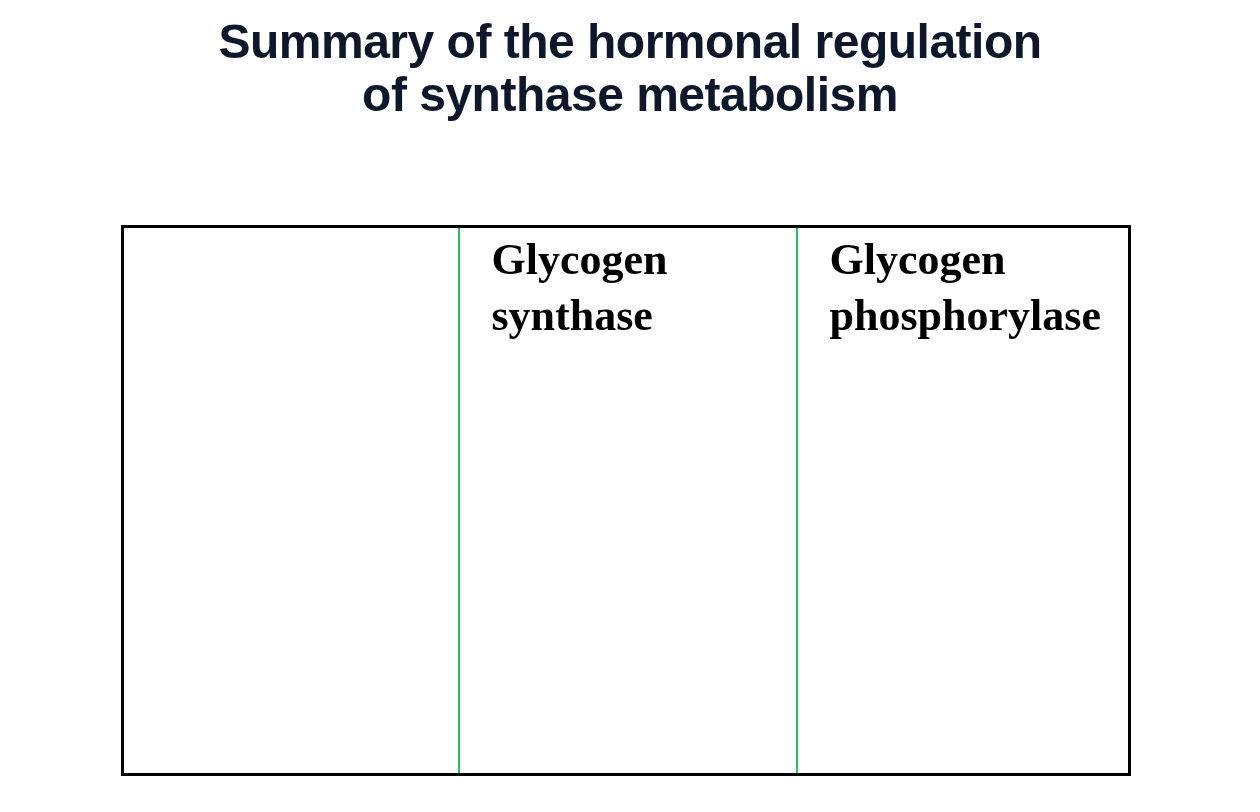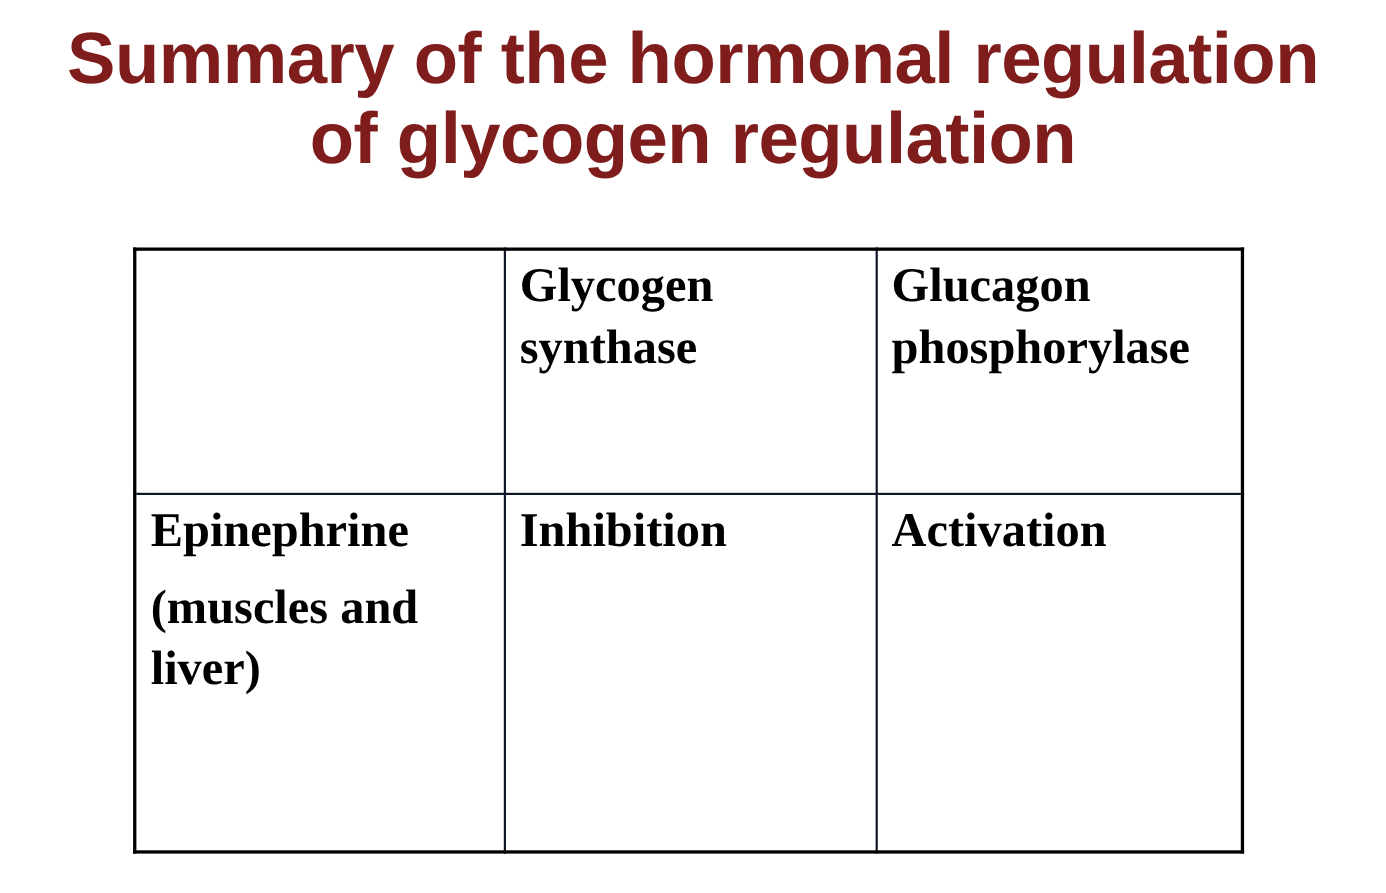--- a/index.html
+++ b/index.html
@@ -13,23 +13,23 @@
     position: relative;
     overflow: hidden;
     color: #000000;
     font-family: "Liberation Serif", serif;
   }
   .slide-title {
     margin: 16px 0 0 0;
     text-align: center;
     font-family: "Liberation Sans", sans-serif;
     font-weight: bold;
-    font-size: 66px;
+    font-size: 48px;
     line-height: 1.1;
-    color: #7f1d1d;
+    color: #0f172a;
     letter-spacing: -0.5px;
   }
   .slide-title span {
     display: block;
   }
   table.hormone-table {
     position: absolute;
     left: 121px;
     top: 225px;
     width: 1007px;
@@ -41,60 +41,52 @@
   }
   .hormone-table col.c1 { width: 336px; }
   .hormone-table col.c2 { width: 338px; }
   .hormone-table col.c3 { width: 333px; }
   .hormone-table tr.r-header { height: 132px; }
   .hormone-table tr.r-epinephrine { height: 186px; }
   .hormone-table tr.r-glucagon { height: 133px; }
   .hormone-table tr.r-insulin { height: 100px; }
   .hormone-table th,
   .hormone-table td {
-    border: 2px solid #0f172a;
+    border: 2px solid #22c55e;
     vertical-align: top;
     text-align: left;
-    padding: 4px 10px 4px 13px;
+    padding: 4px 10px 4px 32px;
     font-family: "Liberation Serif", serif;
     font-weight: bold;
     font-size: 44px;
     line-height: 1.28;
     color: #000000;
     overflow: hidden;
   }
   .hormone-table p {
     margin: 0;
   }
   .hormone-table p + p {
     margin-top: 14px;
   }
 </style>
 </head>
 <body>
 
 <h1 class="slide-title">
   <span>Summary of the hormonal regulation</span>
-  <span>of glycogen regulation</span>
+  <span>of synthase metabolism</span>
 </h1>
 
 <table class="hormone-table">
   <colgroup>
     <col class="c1">
     <col class="c2">
     <col class="c3">
   </colgroup>
   <tbody>
     <tr class="r-header">
       <th></th>
       <th>Glycogen synthase</th>
-      <th>Glucagon phosphorylase</th>
-    </tr>
-    <tr class="r-epinephrine">
-      <td>
-        <p>Epinephrine</p>
-        <p>(muscles and liver)</p>
-      </td>
-      <td>Inhibition</td>
-      <td>Activation</td>
+      <th>Glycogen phosphorylase</th>
     </tr>
   </tbody>
 </table>
 
 </body></html>

